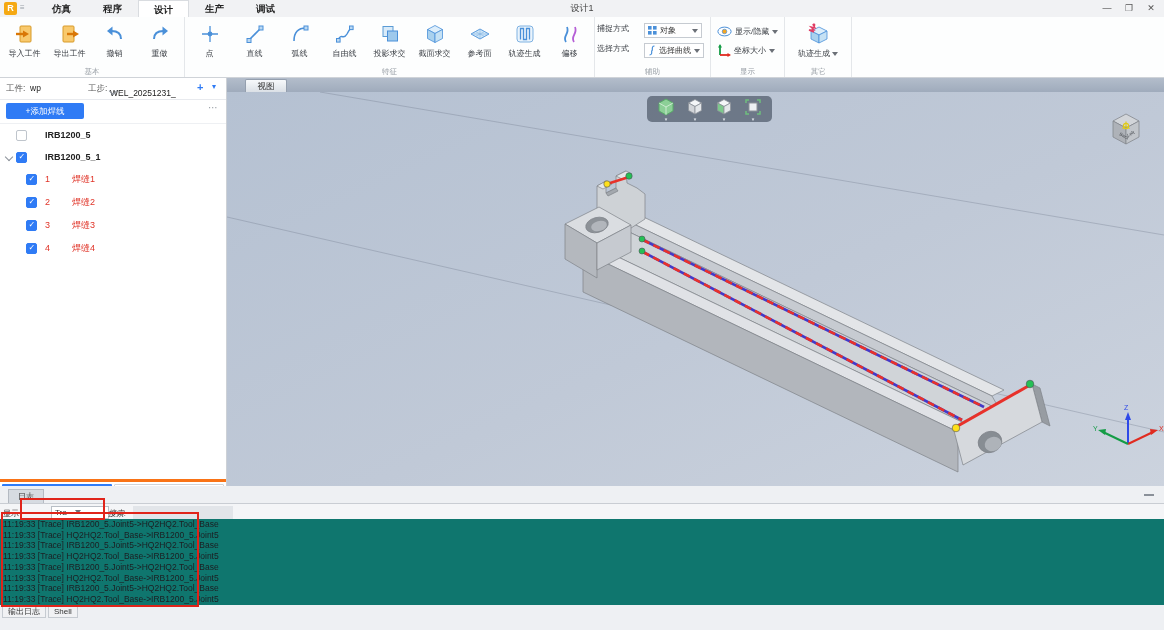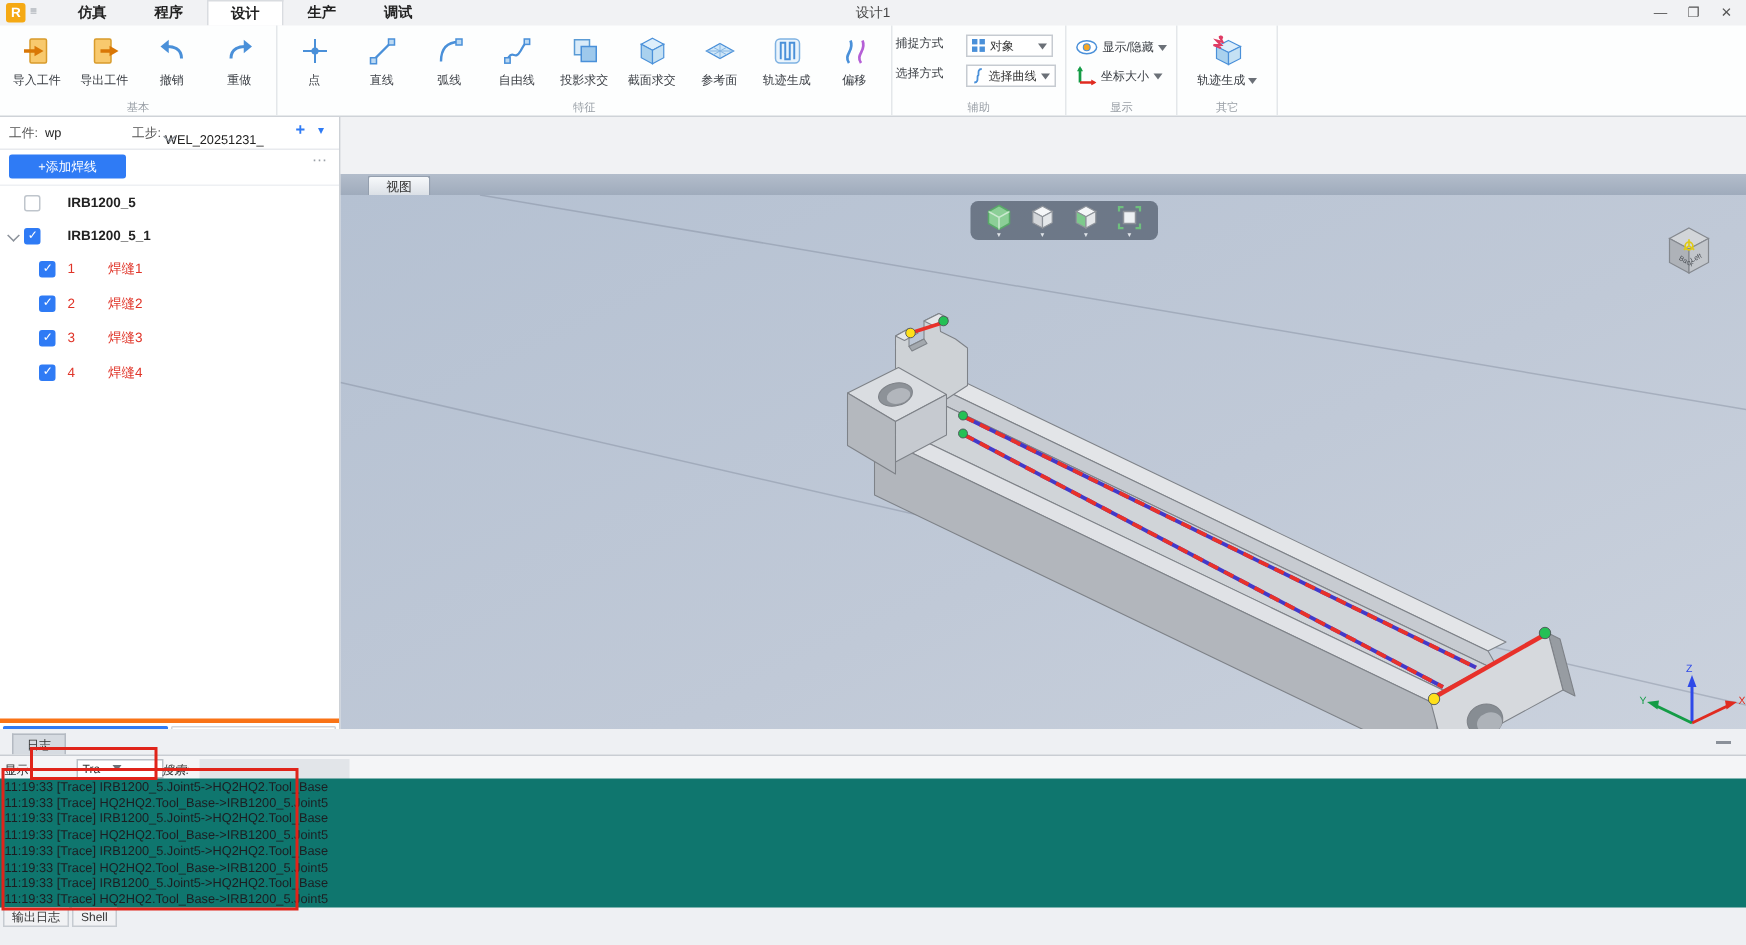--- a/index.html
+++ b/index.html
@@ -52,21 +52,21 @@
   .cb{width:11px;height:11px;border:1px solid #bfc5cc;border-radius:2px;background:#fff;box-sizing:border-box;flex:none;}
   .cb.checked{background:#2f7bf5;border-color:#2f7bf5;position:relative;}
   .cb.checked::after{content:"✓";position:absolute;left:1.5px;top:-1px;color:#fff;font-size:8px;}
   .tlabel{font-size:9px;font-weight:bold;color:#222;}
   .tred{color:#e03428;font-size:9px;}
   .lp-btns{position:absolute;left:0;top:401px;width:100%;height:20px;border-top:3px solid #f97316;font-family:Liberation Serif, serif;}
   .bigbtn{position:absolute;top:2px;height:16px;width:110px;font-size:9px;line-height:16px;text-align:center;border-radius:1px;}
   .bluebtn{left:2px;background:#2f7bf5;color:#fff;}
   .whitebtn{left:114px;background:#fff;color:#333;border:1px solid #d0d4d9;box-sizing:border-box;}
   
-  .viewport{position:absolute;left:227px;top:78px;width:937px;height:412px;margin-top:38px;}
+  .viewport{position:absolute;left:227px;top:78px;width:937px;height:412px;}
   .vp-strip{position:absolute;left:0;top:0;width:100%;height:14px;background:linear-gradient(#b3bdcb,#9fabbc);}
   .vp-tab{position:absolute;left:18px;top:1px;width:42px;height:13px;background:linear-gradient(#f7f9fb,#dbe0e6);
           border:1px solid #949fae;border-bottom:none;border-radius:2px 2px 0 0;font-size:8.5px;text-align:center;
           line-height:13px;color:#333;box-sizing:border-box;}
   .vp-canvas{position:absolute;left:0;top:14px;width:937px;height:398px;
              background:linear-gradient(155deg,#b5c1d2 0%,#c0c9d7 55%,#ccd3de 100%);}
   .vp-toolbar{position:absolute;left:420px;top:4px;height:26px;padding:0 9px;border-radius:5px;
               background:rgba(92,102,118,.82);display:flex;align-items:center;gap:9px;}
   .vpt-item{display:flex;flex-direction:column;align-items:center;}
   .mini-caret{font-size:5px;line-height:4px;color:#dfe3e8;}

